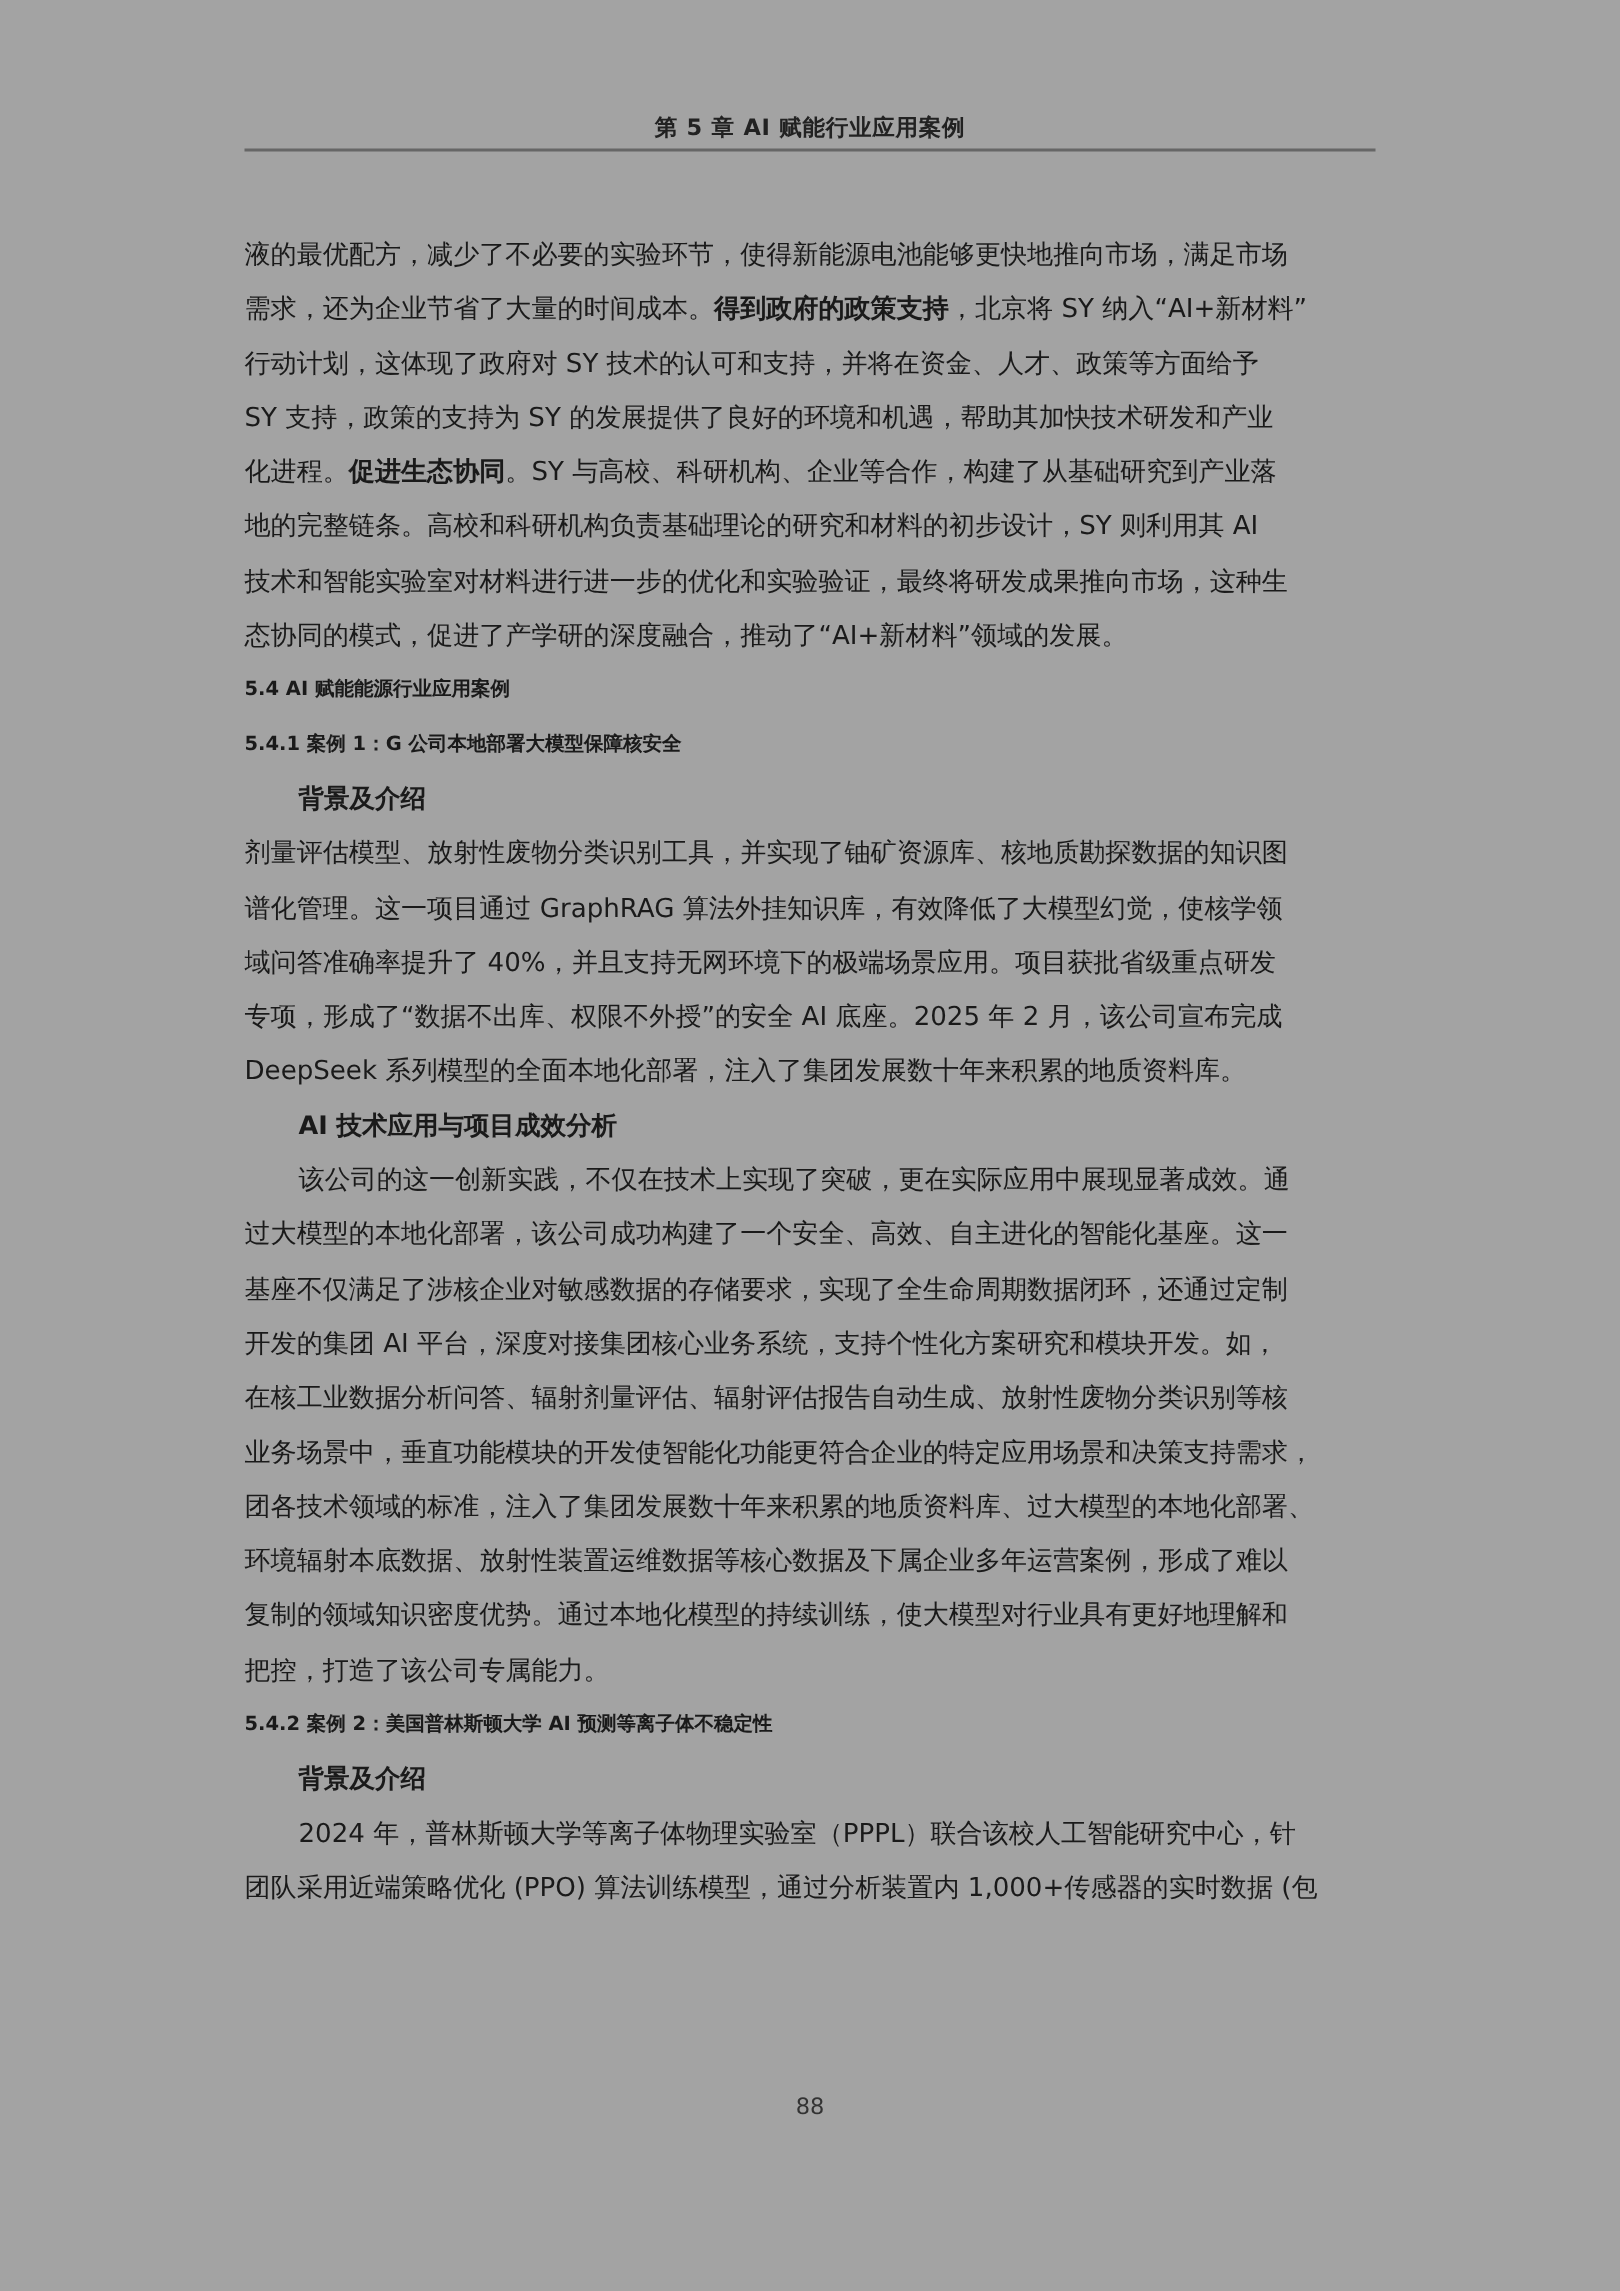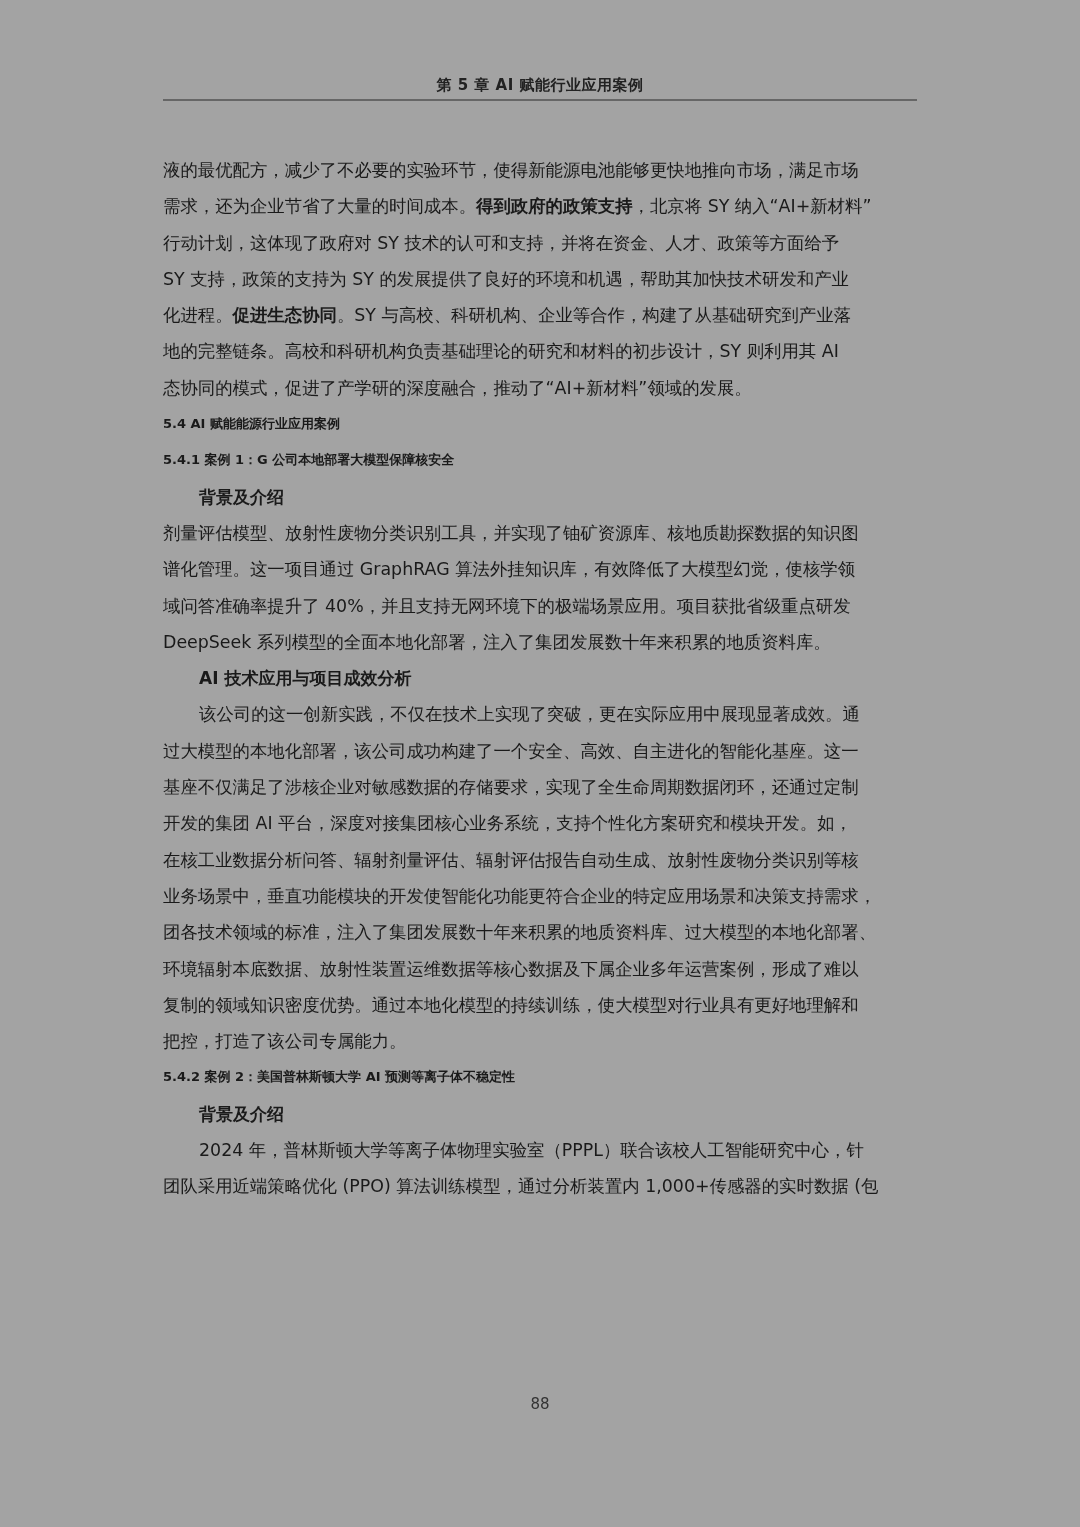--- a/index.html
+++ b/index.html
@@ -57,30 +57,34 @@
     <div class="line">
       <span>SY 支持，政策的支持为 SY 的发展提供了良好的环境和机遇，帮助其加快技术研发和产业</span>
     </div>
     <div class="line">
       <span>化进程。</span><span class="bold">促进生态协同</span><span>。SY 与高校、科研机构、企业等合作，构建了从基础研究到产业落</span>
     </div>
     <div class="line">
       <span>地的完整链条。高校和科研机构负责基础理论的研究和材料的初步设计，SY 则利用其 AI</span>
     </div>
     <div class="line">
+      <span>技术和智能实验室对材料进行进一步的优化和实验验证，最终将研发成果推向市场，这种生</span>
+    </div>
+    <div class="line">
       <span>态协同的模式，促进了产学研的深度融合，推动了“AI+新材料”领域的发展。</span>
     </div>
 
     <div class="line h2">5.4 AI 赋能能源行业应用案例</div>
     <div class="line h2">5.4.1  案例  1：G 公司本地部署大模型保障核安全</div>
     <div class="line h3">背景及介绍</div>
 
     <div class="line">剂量评估模型、放射性废物分类识别工具，并实现了铀矿资源库、核地质勘探数据的知识图</div>
     <div class="line">谱化管理。这一项目通过 GraphRAG 算法外挂知识库，有效降低了大模型幻觉，使核学领</div>
     <div class="line">域问答准确率提升了 40%，并且支持无网环境下的极端场景应用。项目获批省级重点研发</div>
+    <div class="line">专项，形成了“数据不出库、权限不外授”的安全 AI 底座。2025 年 2 月，该公司宣布完成</div>
     <div class="line">DeepSeek 系列模型的全面本地化部署，注入了集团发展数十年来积累的地质资料库。</div>
 
     <div class="line h3">AI 技术应用与项目成效分析</div>
 
     <div class="line indent">该公司的这一创新实践，不仅在技术上实现了突破，更在实际应用中展现显著成效。通</div>
     <div class="line">过大模型的本地化部署，该公司成功构建了一个安全、高效、自主进化的智能化基座。这一</div>
     <div class="line">基座不仅满足了涉核企业对敏感数据的存储要求，实现了全生命周期数据闭环，还通过定制</div>
     <div class="line">开发的集团 AI 平台，深度对接集团核心业务系统，支持个性化方案研究和模块开发。如，</div>
     <div class="line">在核工业数据分析问答、辐射剂量评估、辐射评估报告自动生成、放射性废物分类识别等核</div>
     <div class="line">业务场景中，垂直功能模块的开发使智能化功能更符合企业的特定应用场景和决策支持需求，</div>

